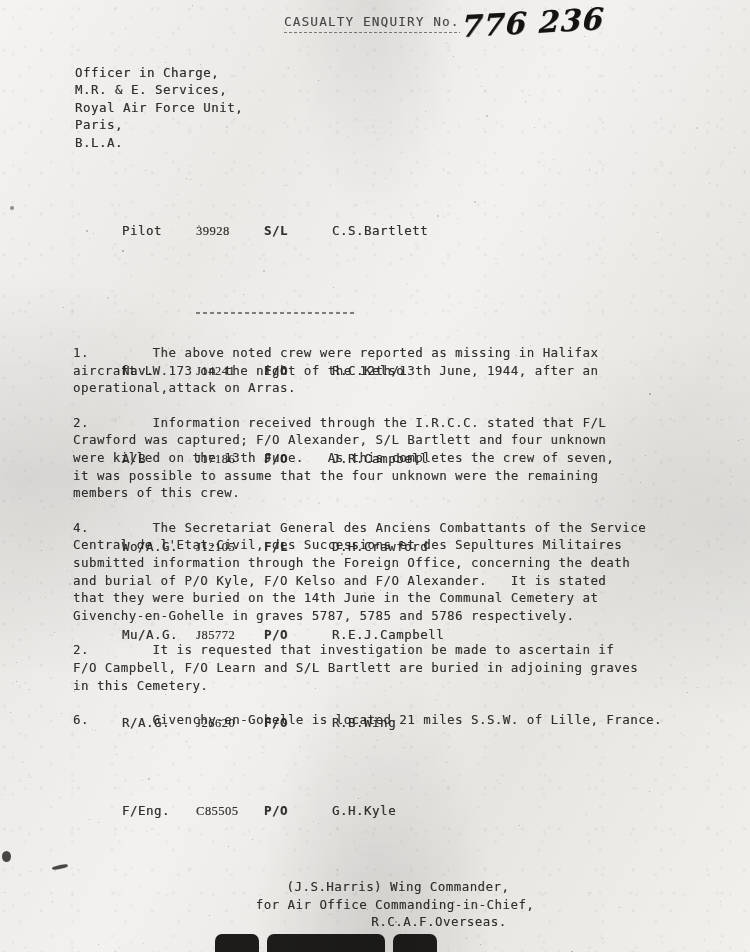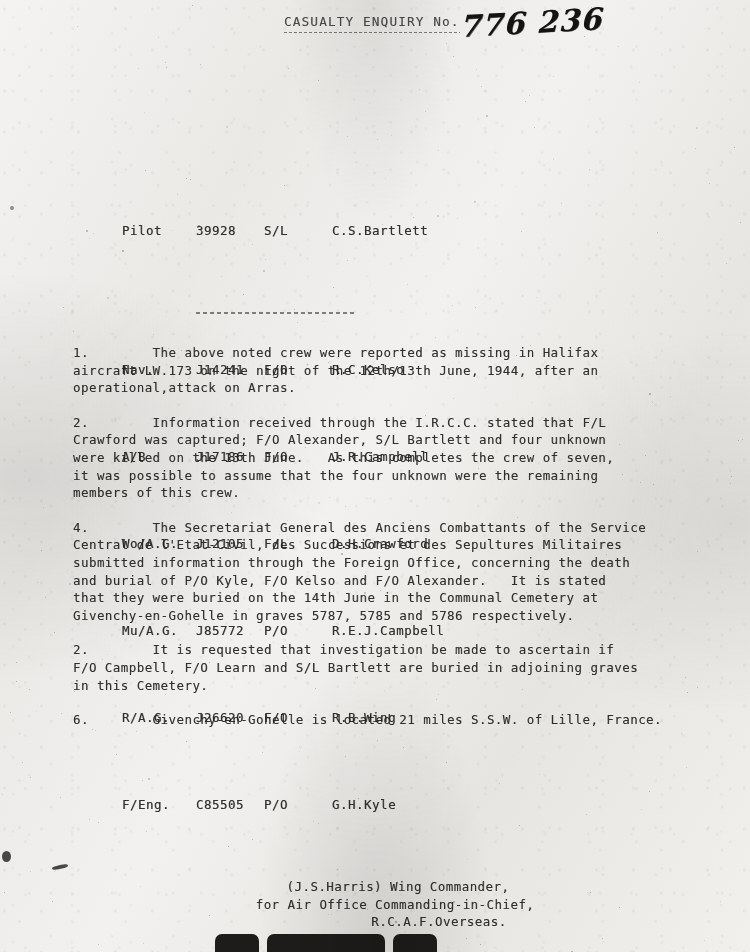--- a/index.html
+++ b/index.html
@@ -97,22 +97,22 @@
   }
 
   
   #address-block { top: 64px; left: 75px; }
 
   
   #crew-block { top: 170px; left: 74px; }
   .crew-row { display: block; }
   .crew-row span { display: inline-block; }
   .c-role { width: 74px; }
-  .c-num  { width: 68px; }
-  .c-rank { width: 68px; }
+  .c-num  { width: 68px; font-family: Liberation Serif, serif; }
+  .c-rank { width: 68px; font-weight: bold; }
   .c-name { }
 
   #crew-gap { height: 17px; }
 
   #divider {
     position: absolute;
     top: 312px;
     left: 196px;
     width: 160px;
     height: 2px;
@@ -192,20 +192,25 @@
 </head>
 <body>
 
 <div id="page">
 
   <div id="header-row">
     <div id="doc-title">CASUALTY ENQUIRY No.</div>
     <div id="enquiry-number">776 236</div>
   </div>
 
+  <div class="typed" id="address-block">Officer in Charge,
+M.R. &amp; E. Services,
+Royal Air Force Unit,
+Paris,
+B.L.A.</div>
 
   <div class="typed" id="crew-block">
     <div class="crew-row">
       <span class="c-role">Pilot</span><span class="c-num">39928</span><span class="c-rank">S/L</span><span class="c-name">C.S.Bartlett</span>
     </div>
     <div id="crew-gap"></div>
     <div class="crew-row">
       <span class="c-role">Nav.</span><span class="c-num">J14241</span><span class="c-rank">F/O</span><span class="c-name">R.C.Kelso</span>
     </div>
     <div class="crew-row">

